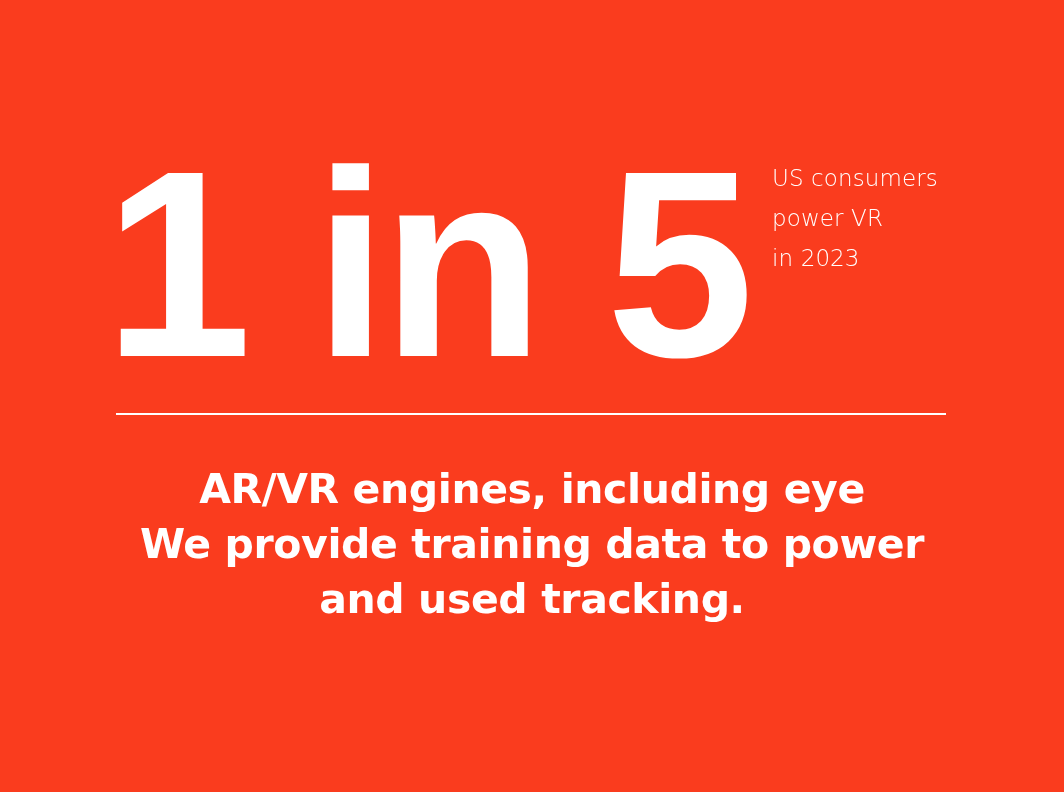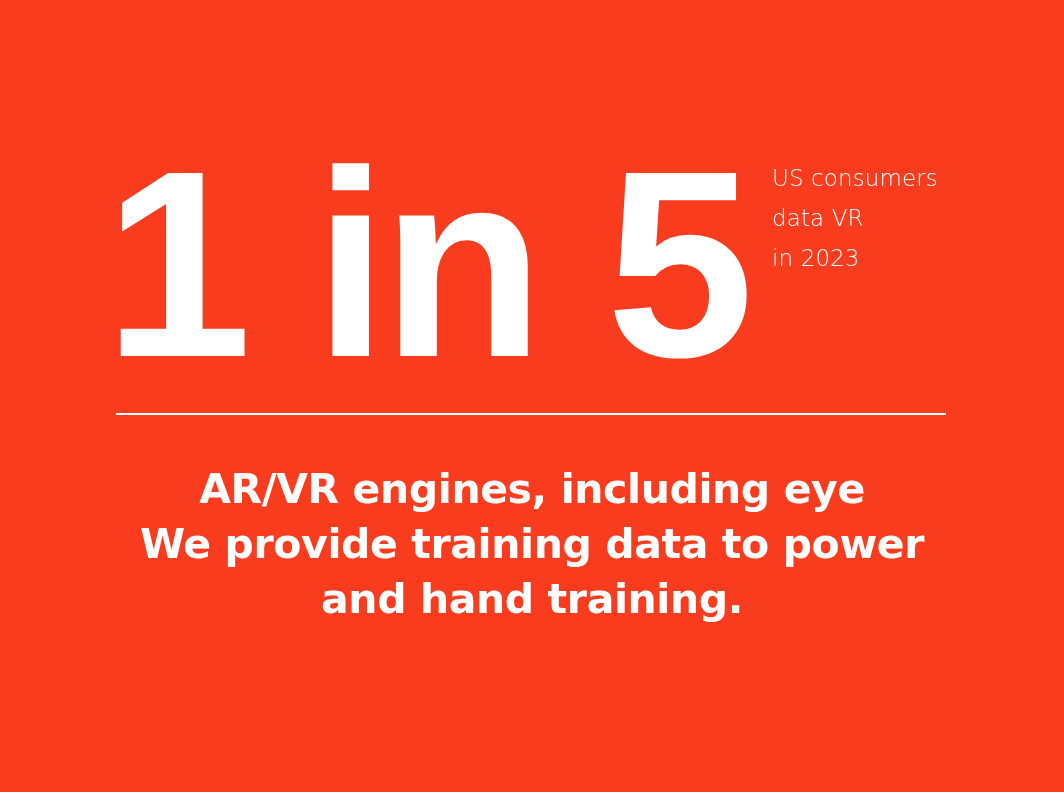--- a/index.html
+++ b/index.html
@@ -97,26 +97,26 @@
 </head>
 <body style="background: rgb(250, 60, 30);">
 
 <div id="card" style="background: rgb(250, 60, 30);">
 
   <div class="stat-row">
     <div class="stat-figure" style="color: rgb(255, 255, 255);">1 in 5</div>
 
     <div class="stat-caption" style="color: rgb(255, 255, 255);">
       <span class="cap-line">US consumers</span>
-      <span class="cap-line">data VR</span>
+      <span class="cap-line">power VR</span>
       <span class="cap-line">in 2023</span>
     </div>
   </div>
 
   <div class="divider" style="background: rgb(255, 255, 255);"></div>
 
   <div class="statement" style="color: rgb(255, 255, 255);">
     <span class="body-line">AR/VR engines, including eye</span>
     <span class="body-line">We provide training data to power</span>
-    <span class="body-line">and hand training.</span>
+    <span class="body-line">and used tracking.</span>
   </div>
 
 </div>
 
 </body></html>

